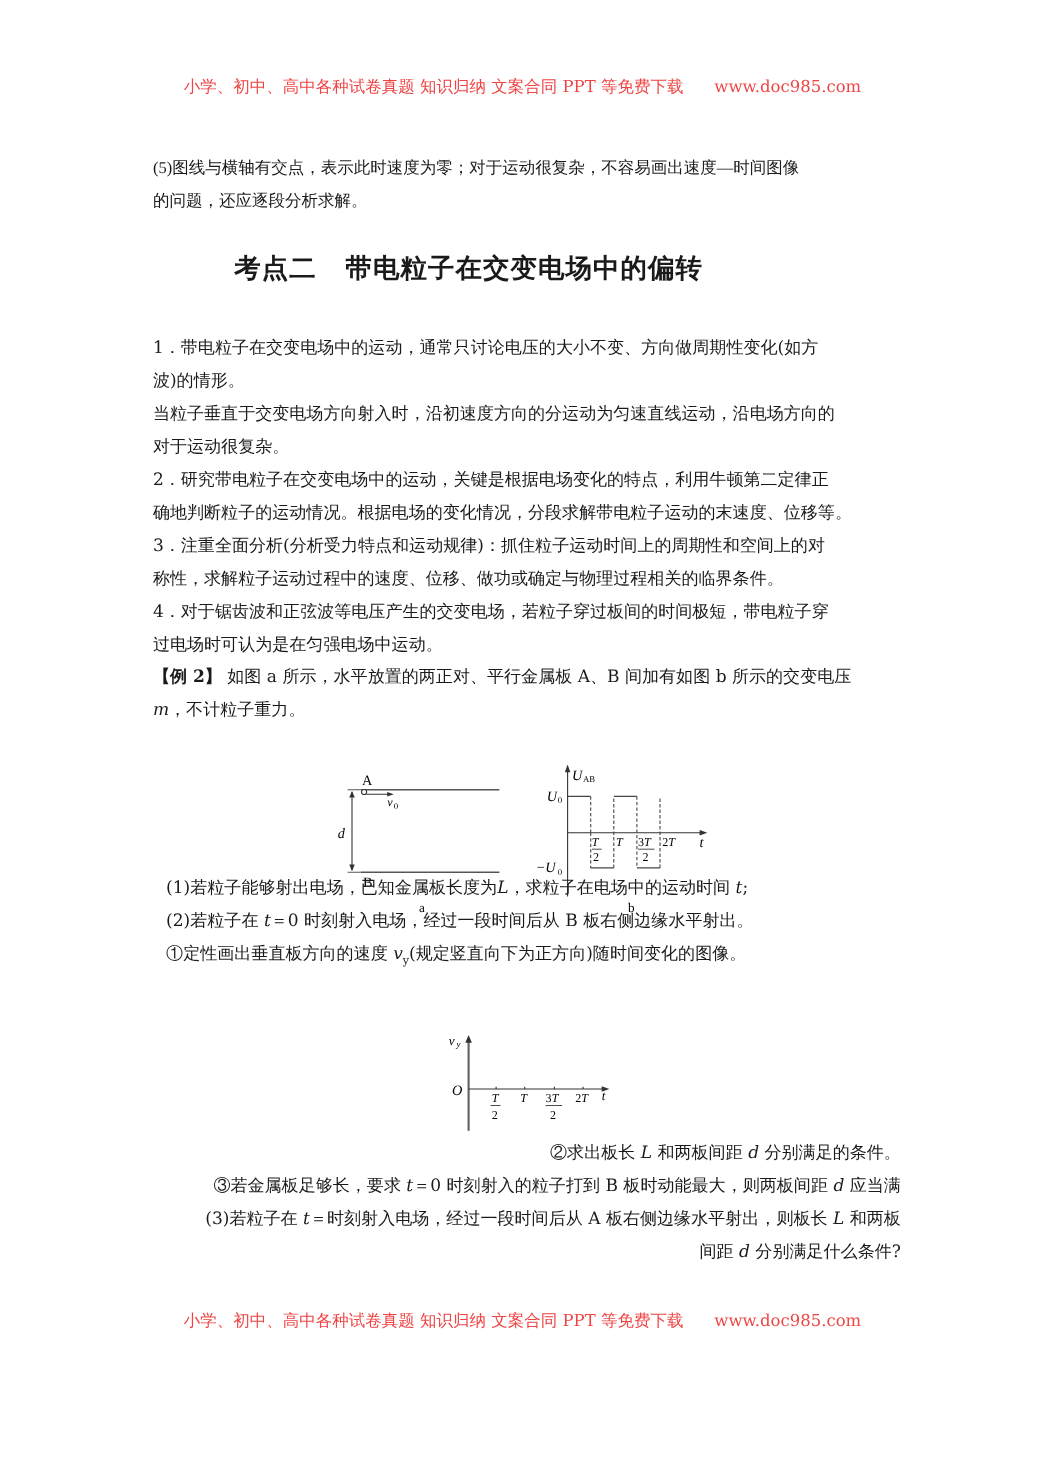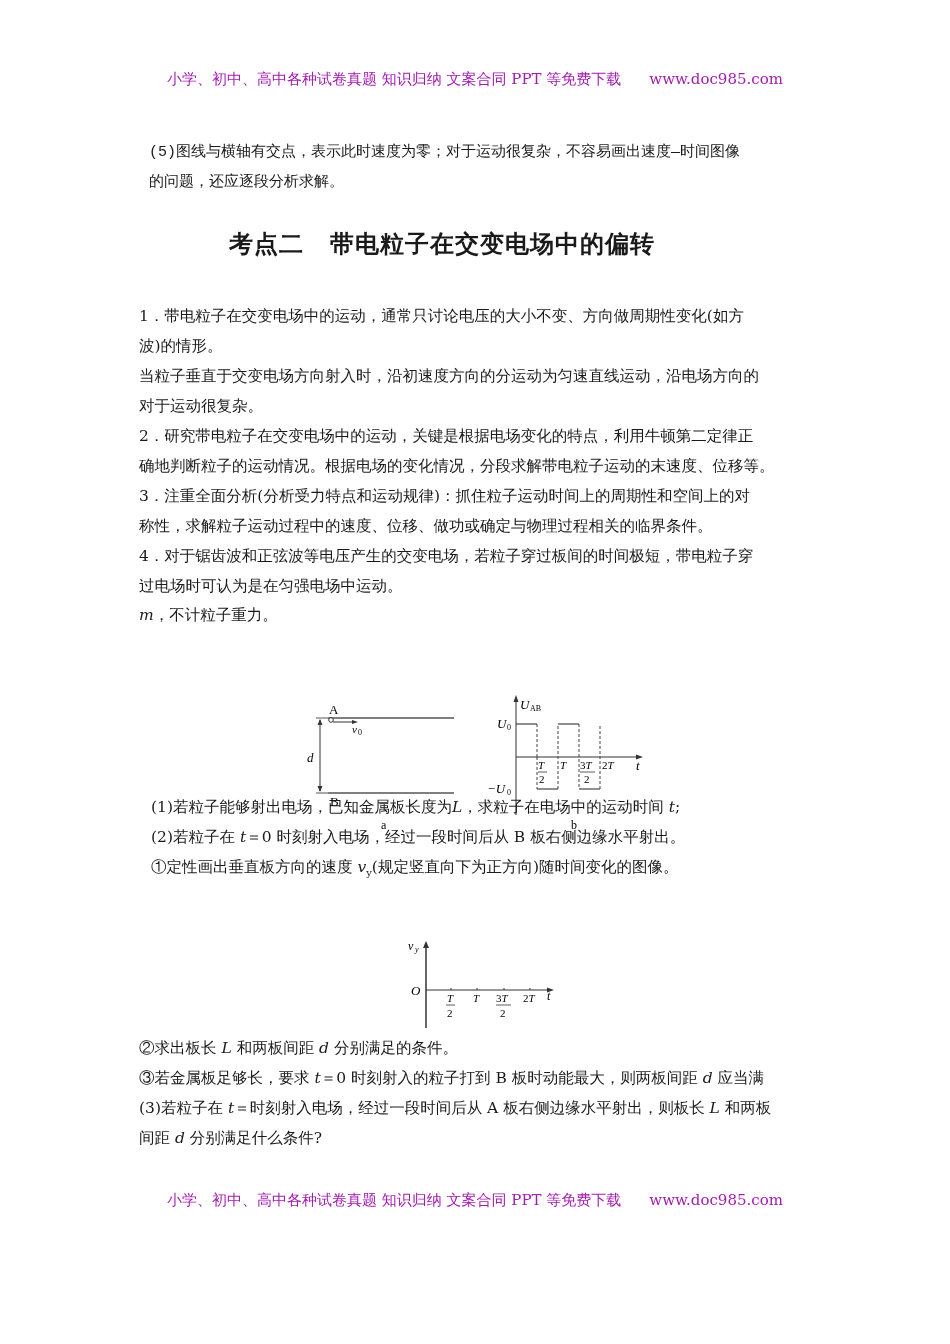--- a/index.html
+++ b/index.html
@@ -1,23 +1,23 @@
 <!DOCTYPE html>
 <html><head>
 <meta charset="utf-8">
 <style>
   html, body { margin:0; padding:0; background:#ffffff; }
   body { width:950px; height:1344px; position:relative; overflow:hidden;
          font-family:"DejaVu Serif","Liberation Serif",serif; color:#1a1a1a; }
-  .hdr { position:absolute; left:0; width:950px; text-align:center; font-size:15px; color:#a21caf; }
+  .hdr { position:absolute; left:0; width:950px; text-align:center; font-size:15px; color:#ef4444; }
   .hdr .url { margin-left:28px; }
   .para { position:absolute; left:139px; width:680px; font-size:15.5px; line-height:30px; white-space:nowrap; }
-  .sans { font-family:Liberation Mono, monospace;margin-left:10px; }
+  .sans { font-family:Liberation Serif, serif; }
   .title { position:absolute; left:0; width:852px; top:228px; text-align:center;
-           font-family:"DejaVu Sans","Liberation Sans",sans-serif; font-weight:bold; font-size:24px; letter-spacing:1px;padding-left:16px; }
+           font-family:"DejaVu Sans","Liberation Sans",sans-serif; font-weight:bold; font-size:24px; letter-spacing:1px; }
   .title .gap { display:inline-block; width:26px; }
   i.m { font-style:italic; }
   .fig { position:absolute; }
   .fig svg text { font-family:"Liberation Serif","DejaVu Serif",serif; }
 </style>
 </head>
 <body>
 
 <div class="hdr" style="top:70px;">
   <span>小学、初中、高中各种试卷真题  知识归纳  文案合同  PPT 等免费下载</span><span class="url">www.doc985.com</span>
@@ -39,20 +39,21 @@
   <div>对于运动很复杂。</div>
   <div>2．研究带电粒子在交变电场中的运动，关键是根据电场变化的特点，利用牛顿第二定律正</div>
   <div>确地判断粒子的运动情况。根据电场的变化情况，分段求解带电粒子运动的末速度、位移等。</div>
   <div>3．注重全面分析(分析受力特点和运动规律)：抓住粒子运动时间上的周期性和空间上的对</div>
   <div>称性，求解粒子运动过程中的速度、位移、做功或确定与物理过程相关的临界条件。</div>
   <div>4．对于锯齿波和正弦波等电压产生的交变电场，若粒子穿过板间的时间极短，带电粒子穿</div>
   <div>过电场时可认为是在匀强电场中运动。</div>
 </div>
 
 <div class="para" style="top:600px;">
+  <div><b>【例 2】</b><span> 如图 a 所示，水平放置的两正对、平行金属板 A、B 间加有如图 b 所示的交变电压</span></div>
   <div><i class="m">m</i><span>，不计粒子重力。</span></div>
 </div>
 
 <div class="fig" style="left:300px; top:690px; width:170px; height:145px;">
   <svg width="170" height="145" viewBox="0 0 170 145">
     <line x1="28" y1="28" x2="154" y2="28" stroke="#555" stroke-width="1.3"></line>
     <line x1="28" y1="103" x2="154" y2="103" stroke="#555" stroke-width="1.3"></line>
     <line x1="16" y1="28" x2="28" y2="28" stroke="#555" stroke-width="1"></line>
     <line x1="16" y1="103" x2="28" y2="103" stroke="#555" stroke-width="1"></line>
     <line x1="20" y1="30" x2="20" y2="101" stroke="#333" stroke-width="1"></line>
@@ -128,21 +129,21 @@
     <text x="57" y="87" font-size="11">2</text>
     <text x="83" y="72" font-size="11" font-style="italic">T</text>
     <text x="106" y="72" font-size="11">3<tspan font-style="italic">T</tspan></text>
     <line x1="106" y1="75" x2="121" y2="75" stroke="#333" stroke-width="0.8"></line>
     <text x="110" y="87" font-size="11">2</text>
     <text x="133" y="72" font-size="11">2<tspan font-style="italic">T</tspan></text>
     <text x="157" y="70" font-size="12" font-style="italic">t</text>
   </svg>
 </div>
 
-<div class="para" style="top:1033px;">
+<div class="para" style="top:1033px;text-align:right;">
   <div><span>②求出板长 </span><i class="m">L</i><span> 和两板间距 </span><i class="m">d</i><span> 分别满足的条件。</span></div>
   <div><span>③若金属板足够长，要求 </span><i class="m">t</i><span>＝0 时刻射入的粒子打到 B 板时动能最大，则两板间距 </span><i class="m">d</i><span> 应当满</span></div>
   <div><span>(3)若粒子在 </span><i class="m">t</i><span>＝时刻射入电场，经过一段时间后从 A 板右侧边缘水平射出，则板长 </span><i class="m">L</i><span> 和两板</span></div>
   <div><span>间距 </span><i class="m">d</i><span> 分别满足什么条件?</span></div>
 </div>
 
 <div class="hdr" style="top:1191px;">
   <span>小学、初中、高中各种试卷真题  知识归纳  文案合同  PPT 等免费下载</span><span class="url">www.doc985.com</span>
 </div>
 

